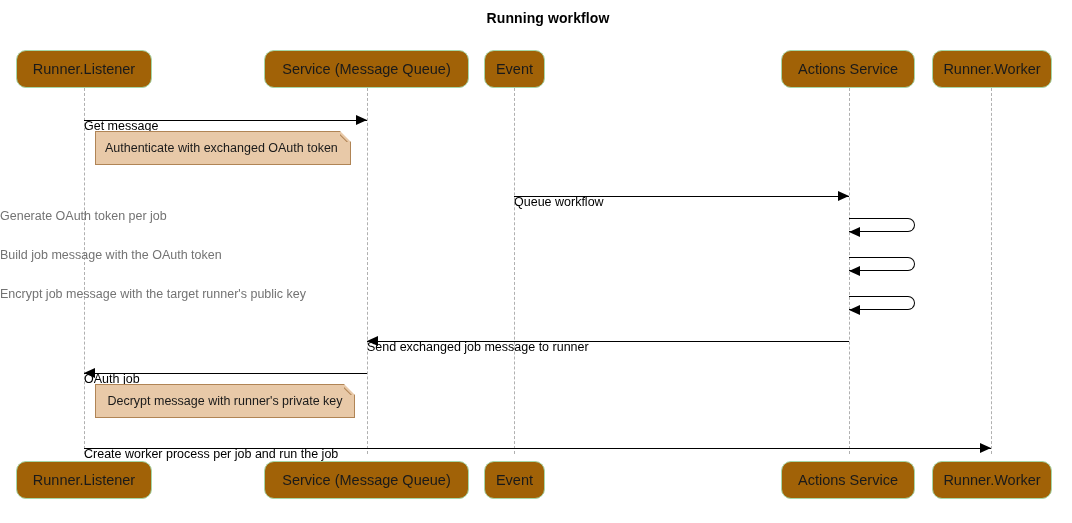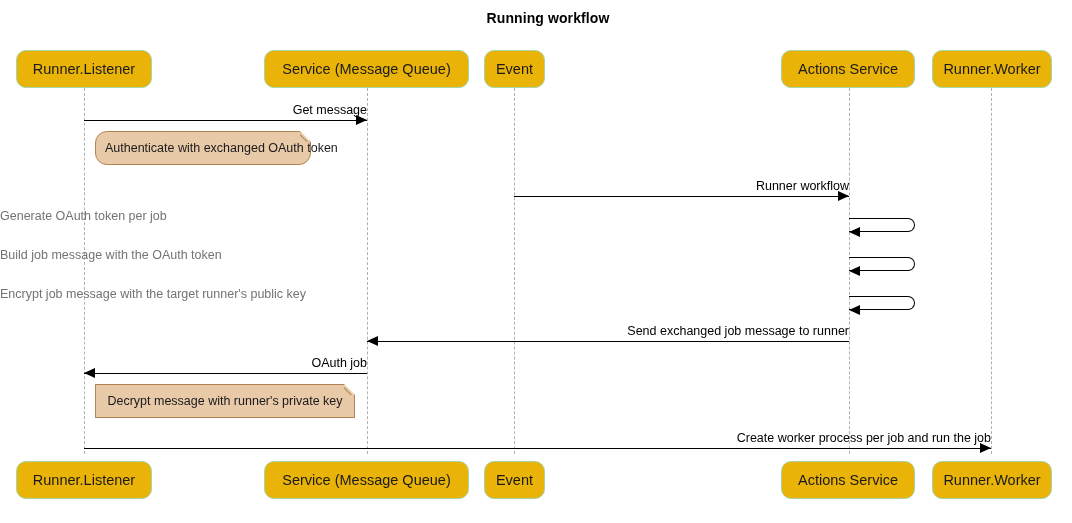--- a/index.html
+++ b/index.html
@@ -33,21 +33,21 @@
   .lifeline {
     position: absolute;
     width: 0;
     border-left: 1px dashed #b0b0b0;
     top: 88px;
     height: 366px;
   }
   .participant {
     position: absolute;
     box-sizing: border-box;
-    background: #eab308;
+    background: #a16207;
     border: 1px solid #a5d6a7;
     border-radius: 10px;
     height: 38px;
     line-height: 36px;
     text-align: center;
     font-size: 14.5px;
     color: #1a1a1a;
     white-space: nowrap;
   }
   .msg-line {
@@ -68,21 +68,22 @@
   .arrow-left {
     border-top: 5.5px solid transparent;
     border-bottom: 5.5px solid transparent;
     border-right: 11px solid #000000;
   }
   .msg-label {
     position: absolute;
     font-size: 12.5px;
     color: #000000;
     white-space: nowrap;
-    text-align: right;
+    text-align: left;
+    margin-top: 16px;
   }
   .self-label {
     position: absolute;
     font-size: 12.5px;
     color: #737373;
     white-space: nowrap;
   }
   .self-loop {
     position: absolute;
     box-sizing: border-box;
@@ -146,21 +147,21 @@
       <div class="lifeline" style="left: 514px; top: 88px; height: 366px;"></div>
       <div class="lifeline" style="left: 849px; top: 88px; height: 366px;"></div>
       <div class="lifeline" style="left: 991px; top: 88px; height: 366px;"></div>
     </div>
   <div id="messages">
       <div class="msg-line" style="left: 84px; top: 120px; width: 283px;"></div>
       <div class="arrow-head arrow-right" style="top: 115px; left: 356px;"></div>
       <div class="msg-label" style="left: 84px; width: 283px; top: 103px;">Get message</div>
       <div class="msg-line" style="left: 514px; top: 196px; width: 335px;"></div>
       <div class="arrow-head arrow-right" style="top: 191px; left: 838px;"></div>
-      <div class="msg-label" style="left: 514px; width: 335px; top: 179px;">Runner workflow</div>
+      <div class="msg-label" style="left: 514px; width: 335px; top: 179px;">Queue workflow</div>
       <div class="msg-line" style="left: 367px; top: 341px; width: 482px;"></div>
       <div class="arrow-head arrow-left" style="top: 336px; left: 367px;"></div>
       <div class="msg-label" style="left: 367px; width: 482px; top: 324px;">Send exchanged job message to runner</div>
       <div class="msg-line" style="left: 84px; top: 373px; width: 283px;"></div>
       <div class="arrow-head arrow-left" style="top: 368px; left: 84px;"></div>
       <div class="msg-label" style="left: 84px; width: 283px; top: 356px;">OAuth job</div>
       <div class="msg-line" style="left: 84px; top: 448px; width: 907px;"></div>
       <div class="arrow-head arrow-right" style="top: 443px; left: 980px;"></div>
       <div class="msg-label" style="left: 84px; width: 907px; top: 431px;">Create worker process per job and run the job</div>
     </div>
@@ -169,21 +170,21 @@
       <div class="arrow-head arrow-left" style="left: 849px; top: 227px;"></div>
       <div class="self-label" style="left: 0px; width: 843px; top: 209px;">Generate OAuth token per job</div>
       <div class="self-loop" style="left: 849px; top: 257px; width: 66px; height: 14px;"></div>
       <div class="arrow-head arrow-left" style="left: 849px; top: 266px;"></div>
       <div class="self-label" style="left: 0px; width: 843px; top: 248px;">Build job message with the OAuth token</div>
       <div class="self-loop" style="left: 849px; top: 296px; width: 66px; height: 14px;"></div>
       <div class="arrow-head arrow-left" style="left: 849px; top: 305px;"></div>
       <div class="self-label" style="left: 0px; width: 843px; top: 287px;">Encrypt job message with the target runner's public key</div>
     </div>
   <div id="notes">
-      <div class="note" style="left: 95px; top: 131px; width: 216px; border-radius: 12px;">Authenticate with exchanged OAuth token<span class="note-fold"></span><span class="note-fold-edge"></span></div>
+      <div class="note" style="left: 95px; top: 131px; width: 256px;">Authenticate with exchanged OAuth token<span class="note-fold"></span><span class="note-fold-edge"></span></div>
       <div class="note" style="left: 95px; top: 384px; width: 260px; text-align: center;">Decrypt message with runner's private key<span class="note-fold"></span><span class="note-fold-edge"></span></div>
     </div>
   <div id="participants-top">
       <div class="participant" style="left: 16px; top: 50px; width: 136px;">Runner.Listener</div>
       <div class="participant" style="left: 264px; top: 50px; width: 205px;">Service (Message Queue)</div>
       <div class="participant" style="left: 484px; top: 50px; width: 61px;">Event</div>
       <div class="participant" style="left: 781px; top: 50px; width: 134px;">Actions Service</div>
       <div class="participant" style="left: 932px; top: 50px; width: 120px;">Runner.Worker</div>
     </div>
   <div id="participants-bottom">

